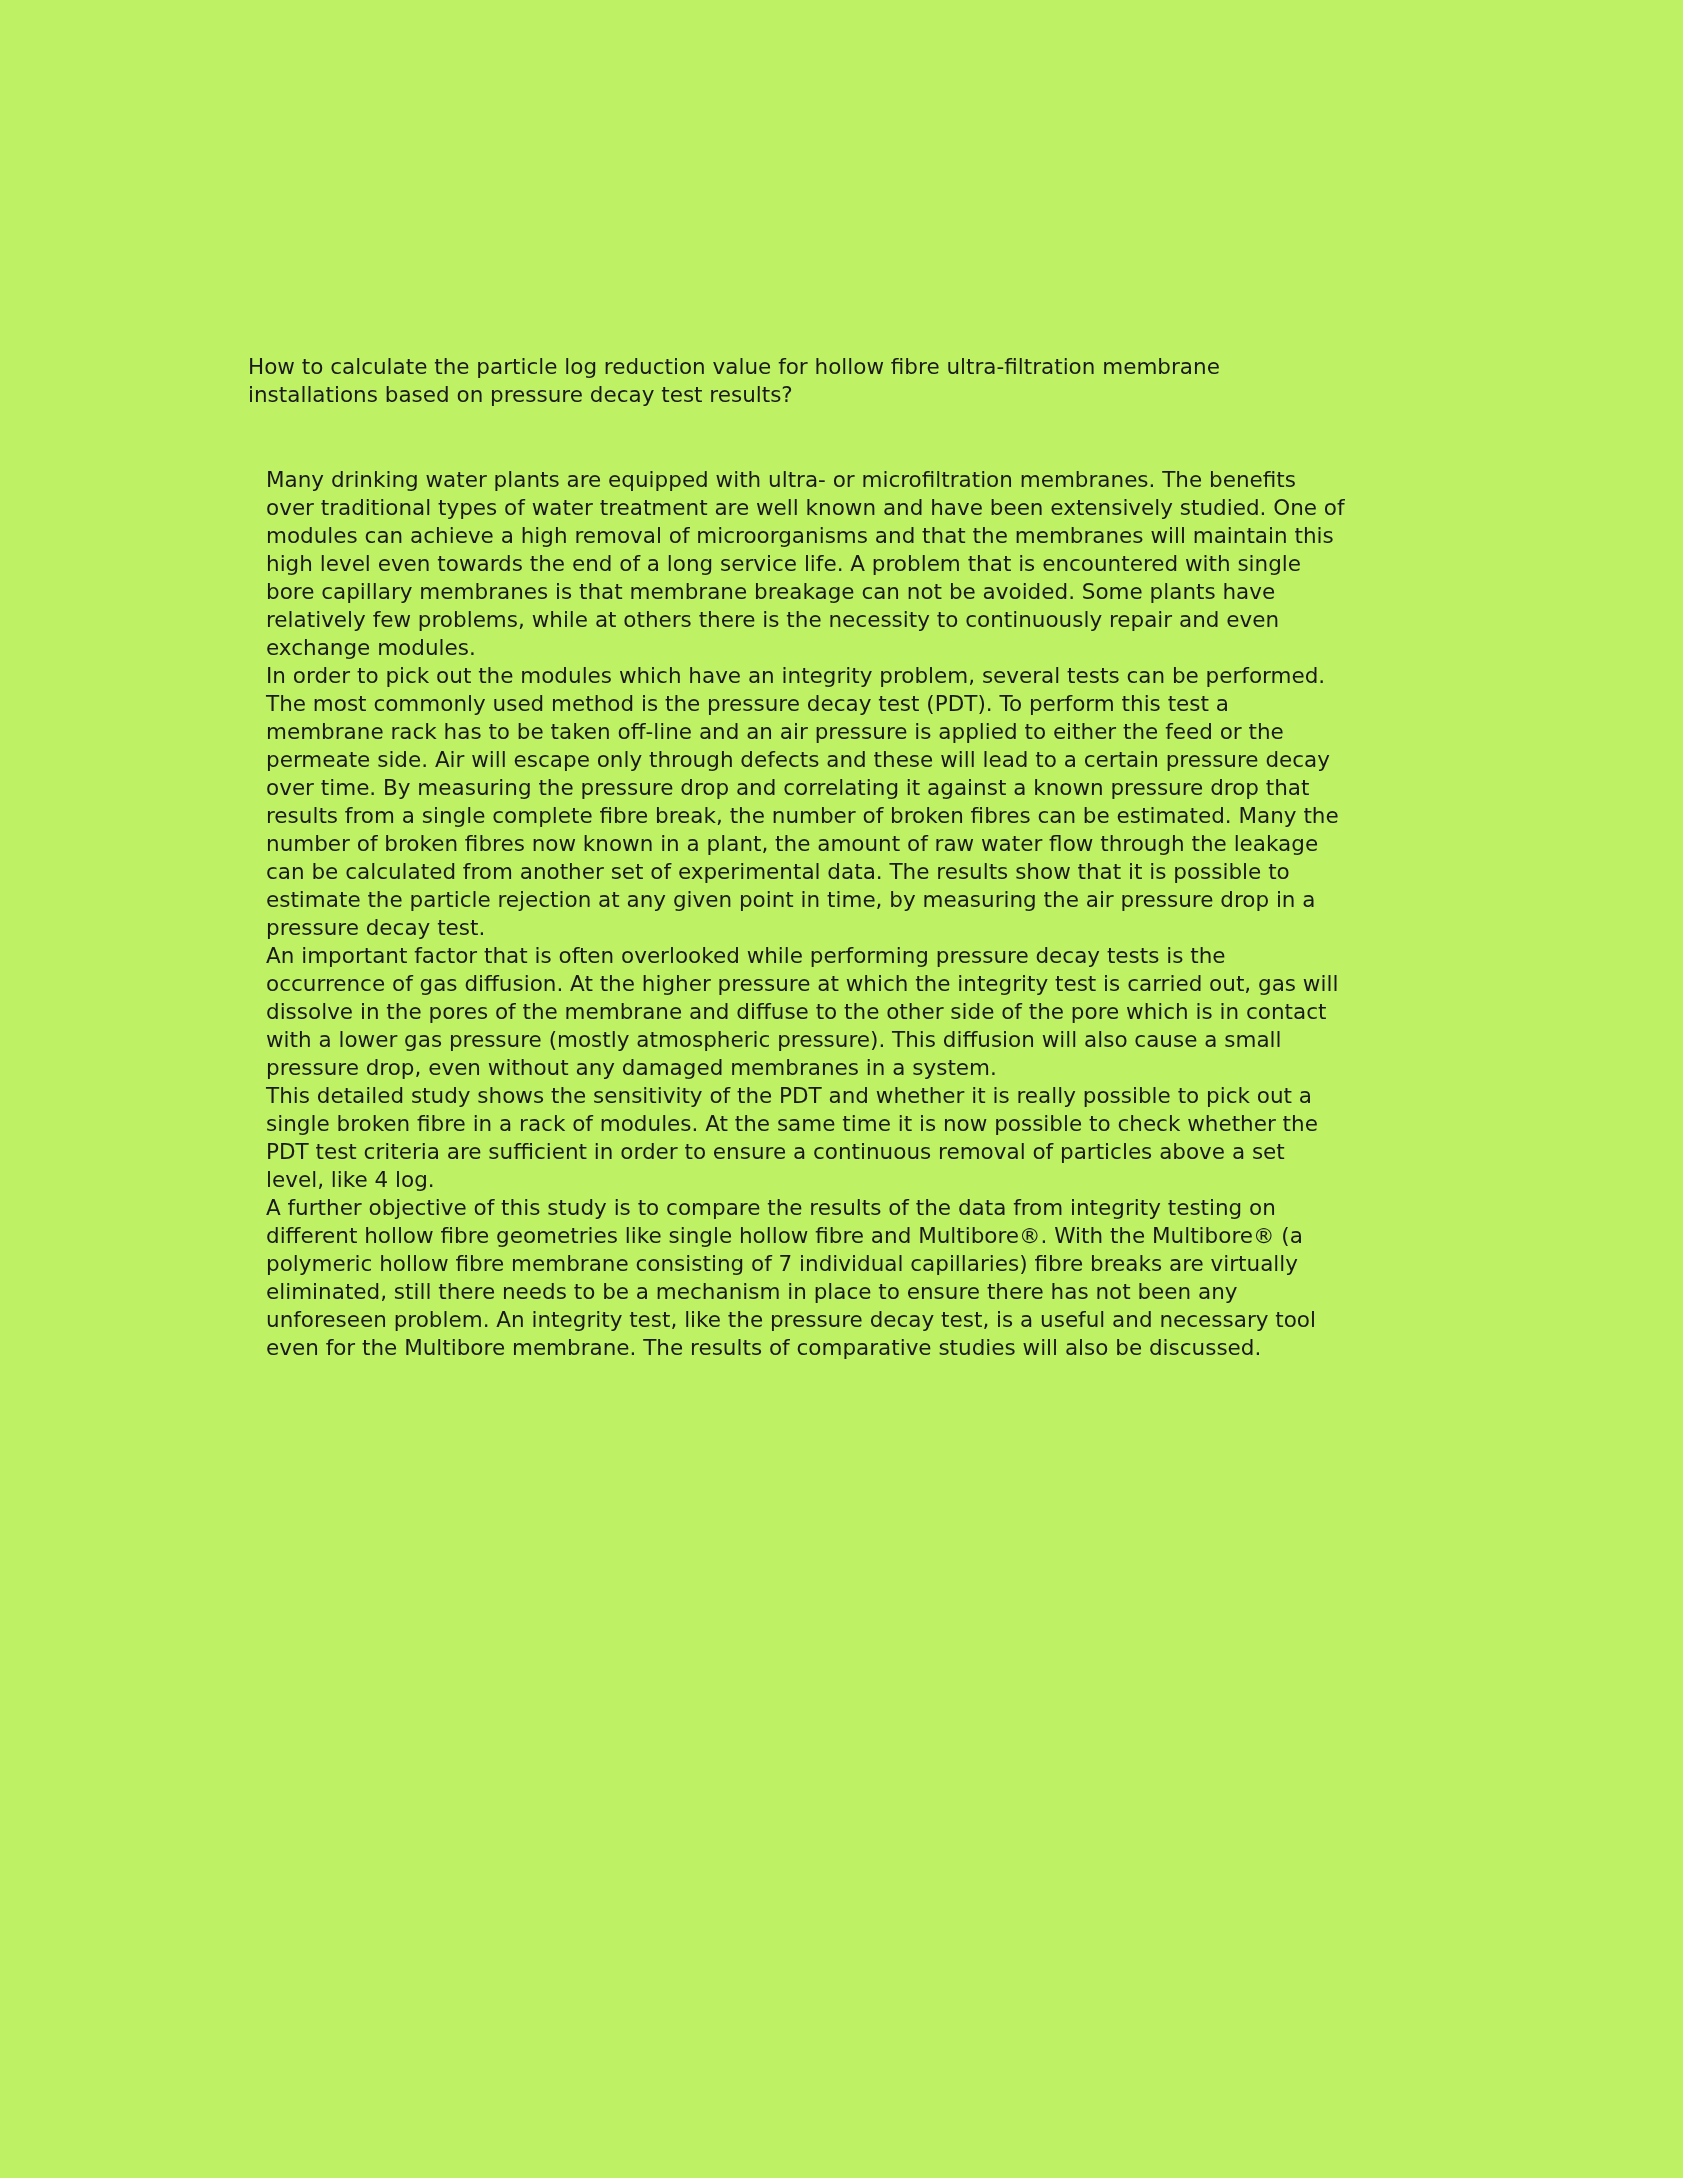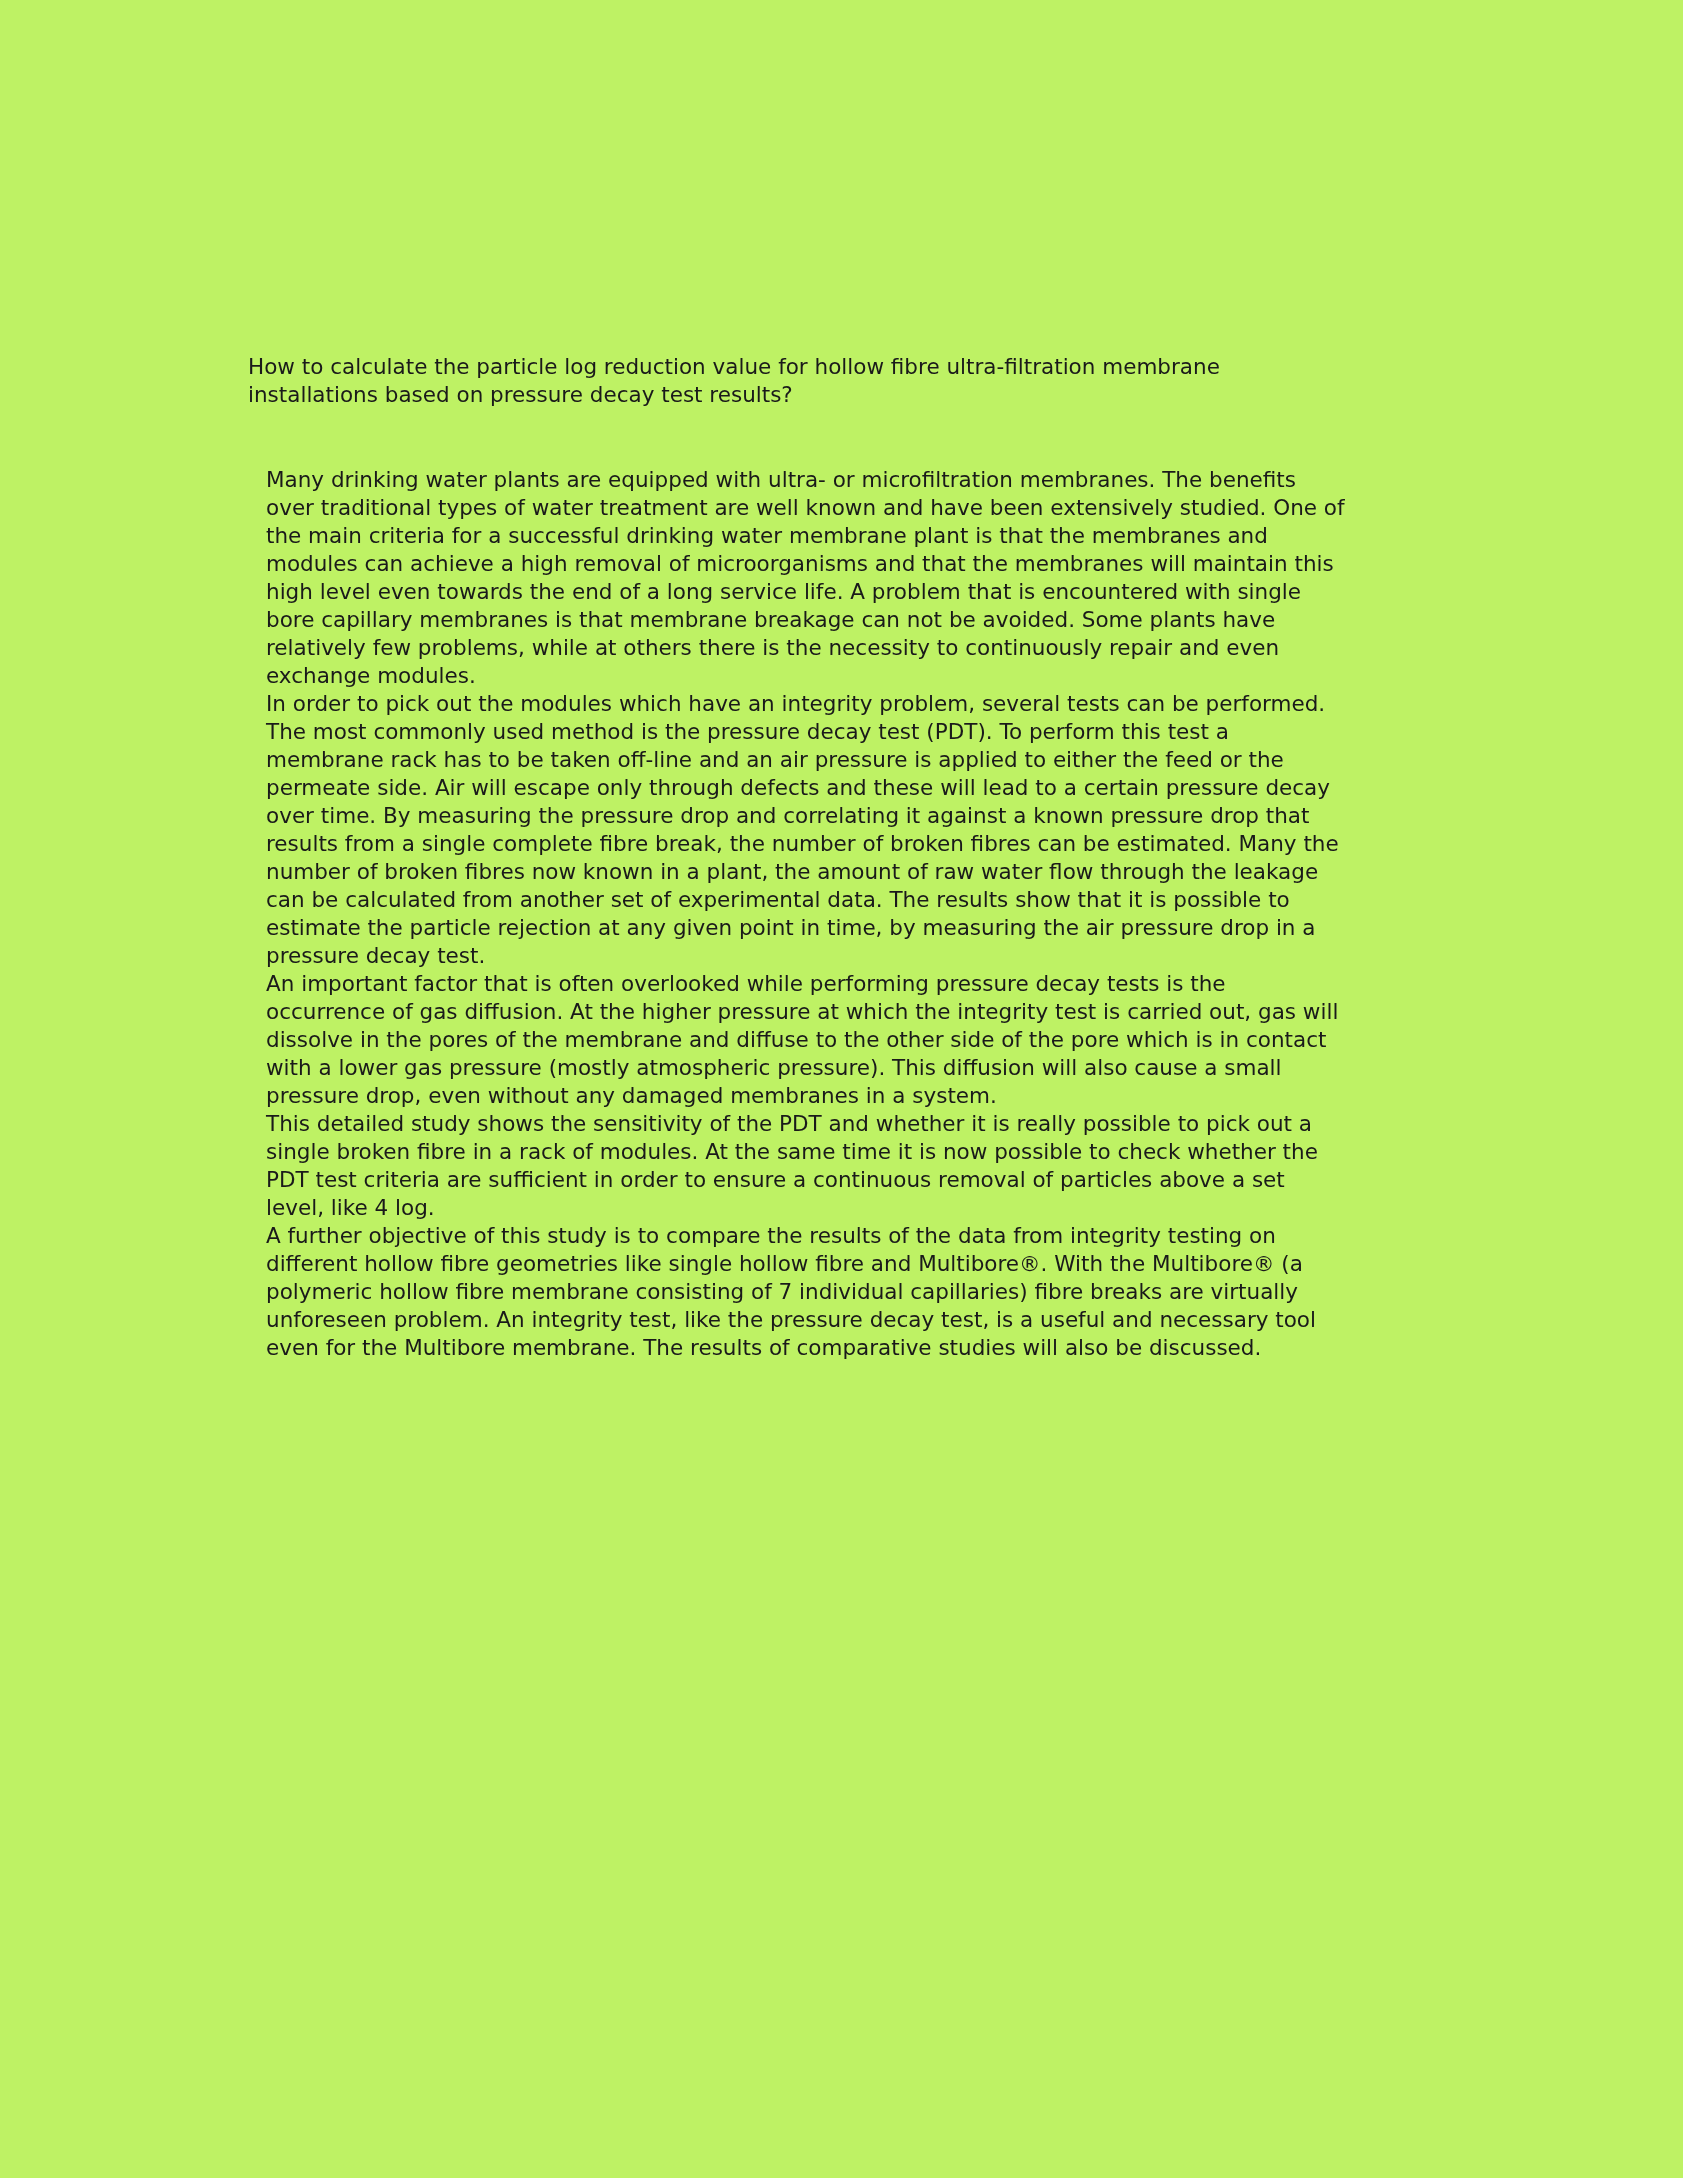--- a/index.html
+++ b/index.html
@@ -48,21 +48,20 @@
 <div class="page" style="background: #bef264;">
   <div class="doc-text" style="color: rgb(26, 26, 26);">
     <div class="doc-title">
         <div class="text-line">How to calculate the particle log reduction value for hollow fibre ultra-filtration membrane</div>
         <div class="text-line">installations based on pressure decay test results?</div>
       </div>
     <div class="paragraphs">
         <div class="paragraph">
           <div class="text-line">Many drinking water plants are equipped with ultra- or microfiltration membranes. The benefits</div>
           <div class="text-line">over traditional types of water treatment are well known and have been extensively studied. One of</div>
-          <div class="text-line">the main criteria for a successful drinking water membrane plant is that the membranes and</div>
           <div class="text-line">modules can achieve a high removal of microorganisms and that the membranes will maintain this</div>
           <div class="text-line">high level even towards the end of a long service life. A problem that is encountered with single</div>
           <div class="text-line">bore capillary membranes is that membrane breakage can not be avoided. Some plants have</div>
           <div class="text-line">relatively few problems, while at others there is the necessity to continuously repair and even</div>
           <div class="text-line">exchange modules.</div>
         </div>
         <div class="paragraph">
           <div class="text-line">In order to pick out the modules which have an integrity problem, several tests can be performed.</div>
           <div class="text-line">The most commonly used method is the pressure decay test (PDT). To perform this test a</div>
           <div class="text-line">membrane rack has to be taken off-line and an air pressure is applied to either the feed or the</div>
@@ -84,19 +83,20 @@
         <div class="paragraph">
           <div class="text-line">This detailed study shows the sensitivity of the PDT and whether it is really possible to pick out a</div>
           <div class="text-line">single broken fibre in a rack of modules. At the same time it is now possible to check whether the</div>
           <div class="text-line">PDT test criteria are sufficient in order to ensure a continuous removal of particles above a set</div>
           <div class="text-line">level, like 4 log.</div>
         </div>
         <div class="paragraph">
           <div class="text-line">A further objective of this study is to compare the results of the data from integrity testing on</div>
           <div class="text-line">different hollow fibre geometries like single hollow fibre and Multibore®. With the Multibore® (a</div>
           <div class="text-line">polymeric hollow fibre membrane consisting of 7 individual capillaries) fibre breaks are virtually</div>
+          <div class="text-line">eliminated, still there needs to be a mechanism in place to ensure there has not been any</div>
           <div class="text-line">unforeseen problem. An integrity test, like the pressure decay test, is a useful and necessary tool</div>
           <div class="text-line">even for the Multibore membrane. The results of comparative studies will also be discussed.</div>
         </div>
       </div>
   </div>
 </div>
 
 
 </body></html>

